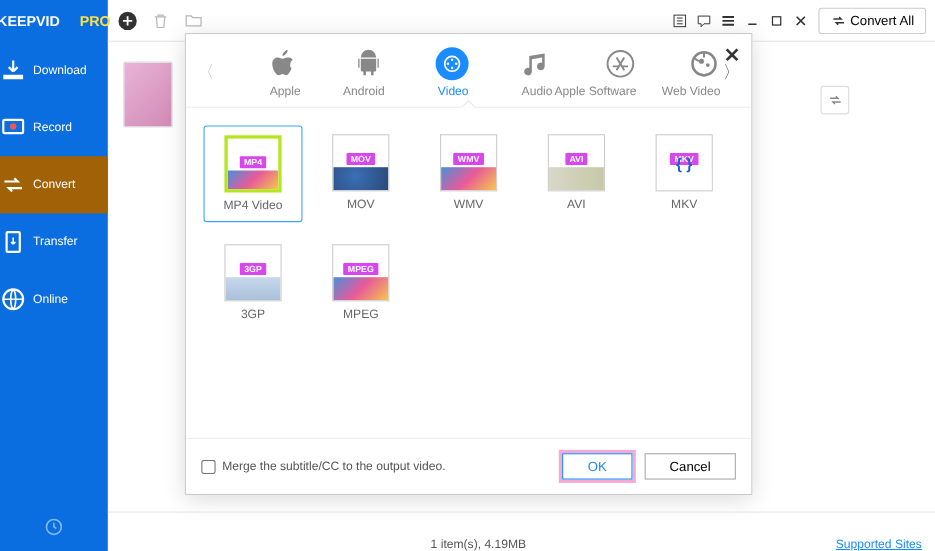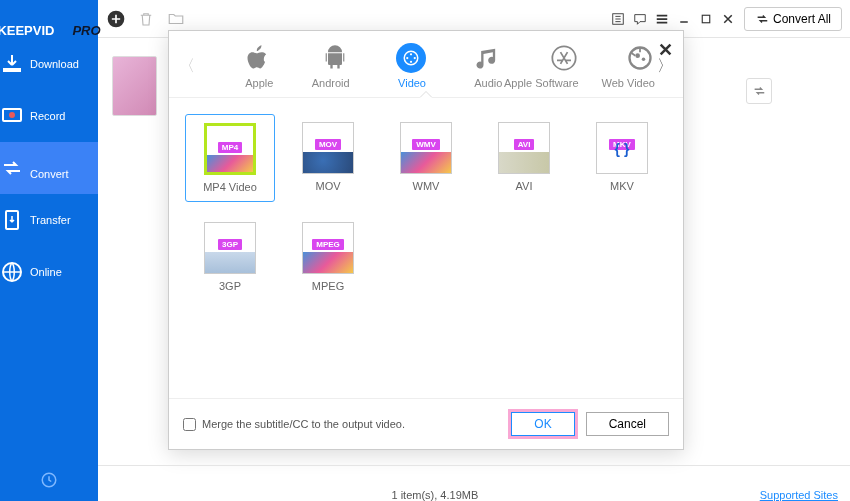--- a/index.html
+++ b/index.html
@@ -1,21 +1,21 @@
 <!DOCTYPE html>
 <html><head>
 <meta charset="utf-8">
 <style>
 * { margin: 0; padding: 0; box-sizing: border-box; font-family: Arial, sans-serif; }
 body { width: 850px; height: 501px; overflow: hidden; background: #fff; position: relative; }
 .sidebar { width: 98px; height: 501px; background: #0a6de0; position: absolute; left: 0; top: 0; color: #fff; }
-.logo { height: 38px; display: flex; align-items: flex-end; justify-content: center; font-size: 13px; font-weight: bold; color: #fff; }
-.logo .pro { color: #0f172a; margin-left: 18px; font-style: italic; }
+.logo { height: 38px; display: flex; align-items: center; justify-content: center; font-size: 13px; font-weight: bold; color: #fff; }
+.logo .pro { color: #fde047; margin-left: 18px; }
 .nav-item { display: flex; align-items: center; padding: 14px 0; cursor: pointer; font-size: 11px; gap: 6px; }
-.nav-item.active { background: #3b82f6; align-items: flex-end; }
+.nav-item.active { background: #a16207; }
 .nav-item svg { width: 24px; height: 24px; fill: #fff; }
 .sidebar-bottom { position: absolute; bottom: 8px; left: 0; width: 100%; text-align: center; }
 .topbar { position: absolute; left: 98px; top: 0; right: 0; height: 38px; display: flex; align-items: center; padding: 0 8px; border-bottom: 1px solid #e5e5e5; }
 .tb-left { display: flex; gap: 10px; align-items: center; }
 .tb-icon { width: 20px; height: 20px; display: flex; align-items: center; justify-content: center; cursor: pointer; }
 .tb-icon.disabled { opacity: 0.35; cursor: default; }
 .tb-spacer { flex: 1; }
 .tb-right { display: flex; gap: 6px; align-items: center; }
 .tb-sys { width: 16px; height: 16px; display: flex; align-items: center; justify-content: center; cursor: pointer; font-size: 12px; }
 .convert-all { border: 1px solid #ccc; border-radius: 3px; padding: 4px 10px; font-size: 12px; display: flex; align-items: center; gap: 4px; cursor: pointer; margin-left: 8px; }

